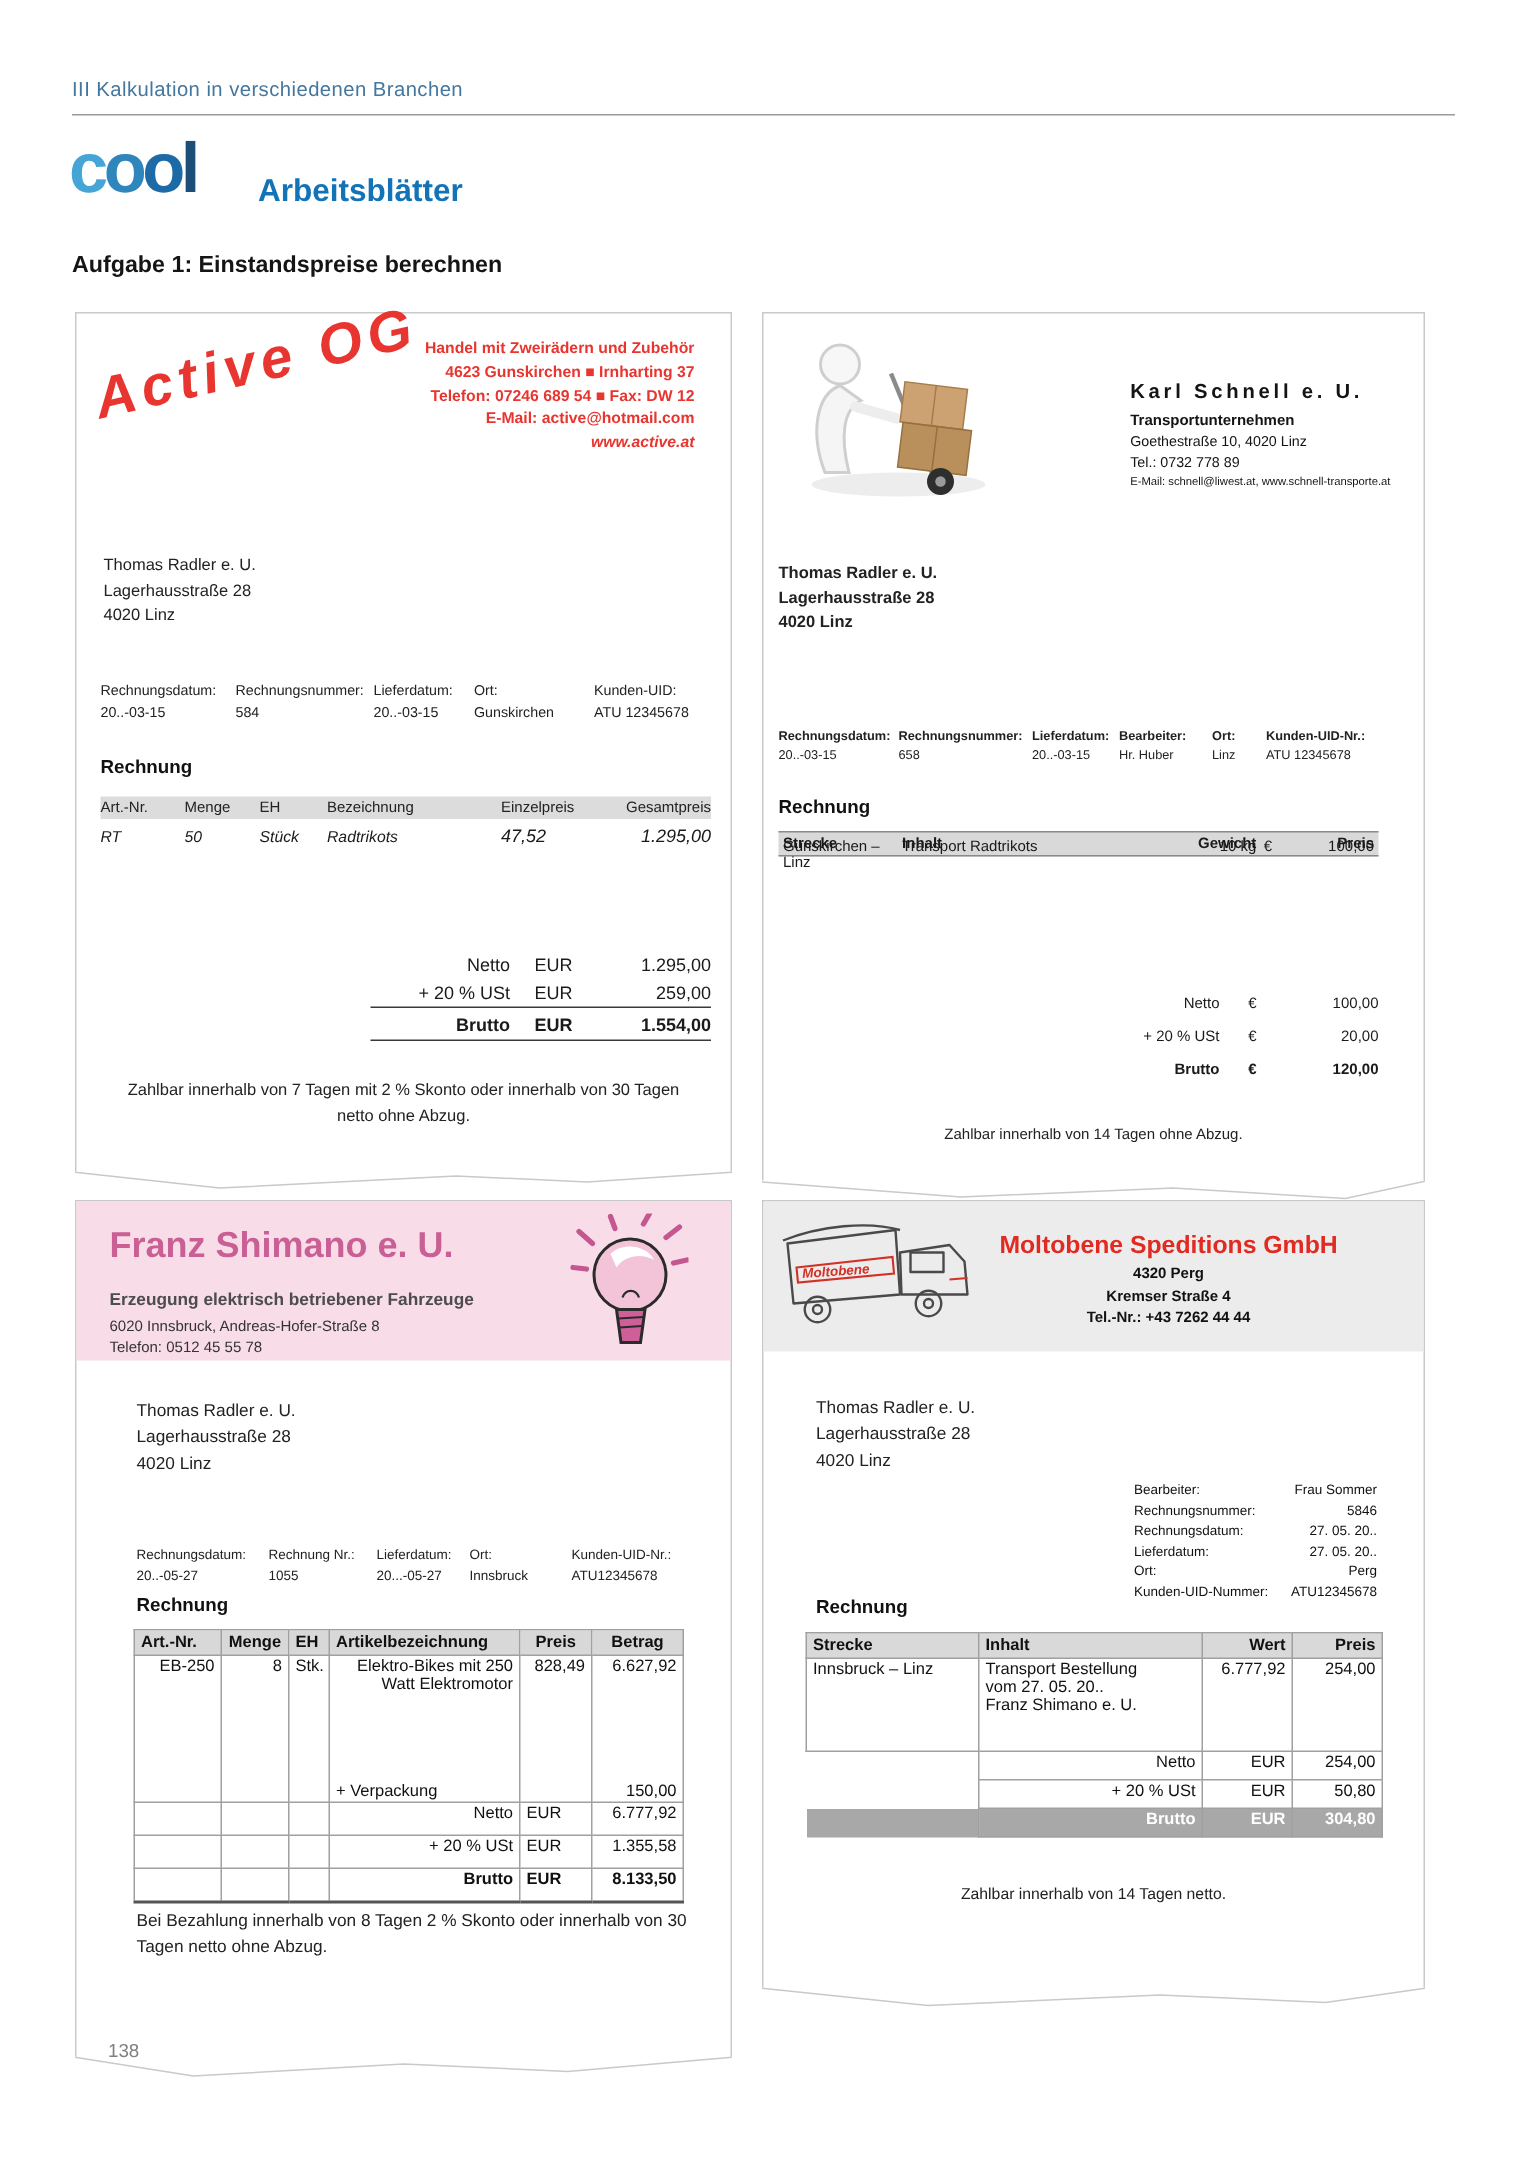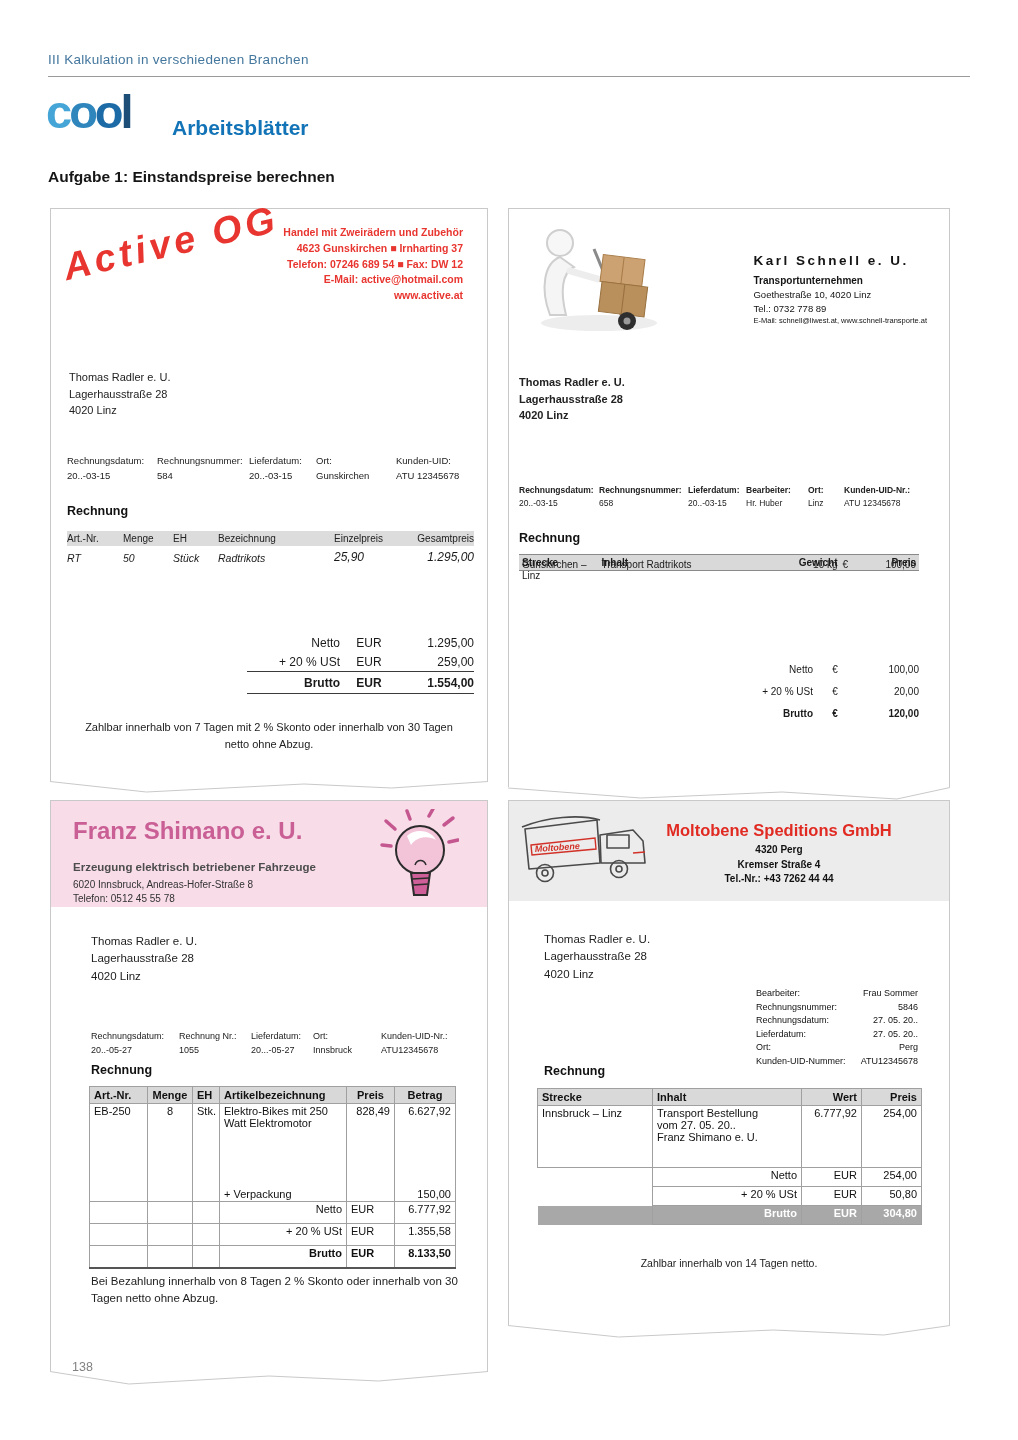--- a/index.html
+++ b/index.html
@@ -30,21 +30,21 @@
   .meta .m{display:flex;flex-direction:column;}
   .meta .lbl{font-size:9.5px;color:#222;}
   .meta .val{font-size:9.5px;color:#222;margin-top:4px;}
   .sec-title{font-weight:bold;font-size:12.5px;color:#111;}
   .foot{font-size:11px;line-height:1.55;color:#222;}
 
   
   .act-script{left:8px;top:38px;transform:rotate(-13deg);transform-origin:left top;
     color:#e8352f;font-size:38px;font-style:italic;font-weight:bold;letter-spacing:4px;white-space:nowrap;}
   .act-contact{right:24px;top:16px;text-align:right;color:#e8352f;font-size:10.5px;font-weight:bold;line-height:1.5;}
-  .act-contact .www{}
+  .act-contact .www{font-style:italic;}
   .t1-head{left:16px;top:322px;width:407px;display:flex;background:#dcdcdc;font-size:10px;color:#222;padding:2px 0;}
   .t1-row{left:16px;top:341px;width:407px;display:flex;align-items:flex-end;font-style:italic;}
   .t1c1{width:56px;} .t1c2{width:50px;} .t1c3{width:45px;} .t1c4{width:116px;} .t1c5{width:67px;} .t1c6{width:73px;text-align:right;}
   .t1-row .txt{font-size:10.5px;} .t1-row .num{font-size:12px;}
   .tot1{left:196px;top:424px;width:227px;}
   .tot1 .trow{display:flex;align-items:center;height:19px;font-size:12px;}
   .tot1 .tl{flex:1;text-align:right;} .tot1 .tc{width:58px;text-align:center;} .tot1 .tv{width:76px;text-align:right;}
   .tot1 .brutto{font-weight:bold;border-top:1px solid #3a3a3a;border-bottom:1px solid #3a3a3a;height:21px;}
 
   
@@ -69,21 +69,21 @@
   .sh-band{left:0;top:0;width:100%;height:106px;background:#f8dce8;}
   .sh-name{left:22px;top:16px;font-size:24px;font-weight:bold;color:#c95f95;}
   .sh-sub{left:22px;top:60px;font-size:11.5px;font-weight:bold;color:#4d4d4d;}
   .sh-l1{left:22px;top:78px;font-size:10px;color:#333;}
   .sh-l2{left:22px;top:92px;font-size:10px;color:#333;}
   .meta3 .lbl,.meta3 .val{font-size:9px;}
   table.t3{position:absolute;left:38px;top:285px;width:366px;border-collapse:collapse;table-layout:fixed;}
   .t3 td,.t3 th{border:1px solid #a0a0a0;font-size:11px;padding:1px 4px;color:#111;vertical-align:top;overflow:hidden;}
   .t3 th{background:#d8d8d8;text-align:left;font-weight:bold;padding:2px 4px;}
   .t3 .cen{text-align:center;} .t3 .rgt{text-align:right;}
-  .t3 .nobot td{border-bottom:none;} .t3 .notop td{border-top:none;}
+  .t3 .nobot td{border-bottom:none;text-align:right;} .t3 .notop td{border-top:none;}
   .t3 .vbot td{vertical-align:bottom;}
   .t3 .bold td{font-weight:bold;}
   .t3 .last td{border-bottom:2px solid #555;}
   .sh-foot{left:40px;top:472px;width:372px;font-size:11.5px;line-height:1.5;color:#222;}
 
   
   .mb-band{left:0;top:0;width:100%;height:100px;background:#ececec;}
   .mb-title{left:108px;right:8px;top:20px;text-align:center;font-size:16.5px;font-weight:bold;color:#e02a22;}
   .mb-lines{left:108px;right:8px;top:42px;text-align:center;font-size:10px;font-weight:bold;color:#111;line-height:1.45;}
   .kv{left:247px;top:186px;width:162px;}
@@ -148,21 +148,21 @@
     <span class="t1c3">EH</span>
     <span class="t1c4">Bezeichnung</span>
     <span class="t1c5">Einzelpreis</span>
     <span class="t1c6">Gesamtpreis</span>
   </div>
   <div class="abs t1-row">
     <span class="t1c1 txt">RT</span>
     <span class="t1c2 txt">50</span>
     <span class="t1c3 txt">Stück</span>
     <span class="t1c4 txt">Radtrikots</span>
-    <span class="t1c5 num">25,90</span>
+    <span class="t1c5 num">47,52</span>
     <span class="t1c6 num">1.295,00</span>
   </div>
   <div class="abs tot1">
     <div class="trow">
         <span class="tl">Netto</span>
         <span class="tc">EUR</span>
         <span class="tv">1.295,00</span>
       </div>
     <div class="trow">
         <span class="tl">+ 20 % USt</span>
@@ -261,20 +261,21 @@
         <span class="tl">+ 20 % USt</span>
         <span class="tc">€</span>
         <span class="tv">20,00</span>
       </div>
     <div class="trow brutto">
         <span class="tl">Brutto</span>
         <span class="tc">€</span>
         <span class="tv">120,00</span>
       </div>
   </div>
+  <div class="abs foot" style="left:20px;top:540px;width:400px;text-align:center;font-size:10px;">Zahlbar innerhalb von 14 Tagen ohne Abzug.</div>
   <svg class="torn" viewBox="0 0 100 16" preserveAspectRatio="none">
       <polyline points="0,1 30,11 62,5 88,12 100,0.5"></polyline>
     </svg>
 </div>
 
 <div class="panel" style="left:50px;top:800px;width:436px;height:570px;">
   <div class="abs sh-band"></div>
   <div class="abs sh-name">Franz Shimano e. U.</div>
   <div class="abs sh-sub">Erzeugung elektrisch betriebener Fahrzeuge</div>
   <div class="abs sh-l1">6020 Innsbruck, Andreas-Hofer-Straße 8</div>

